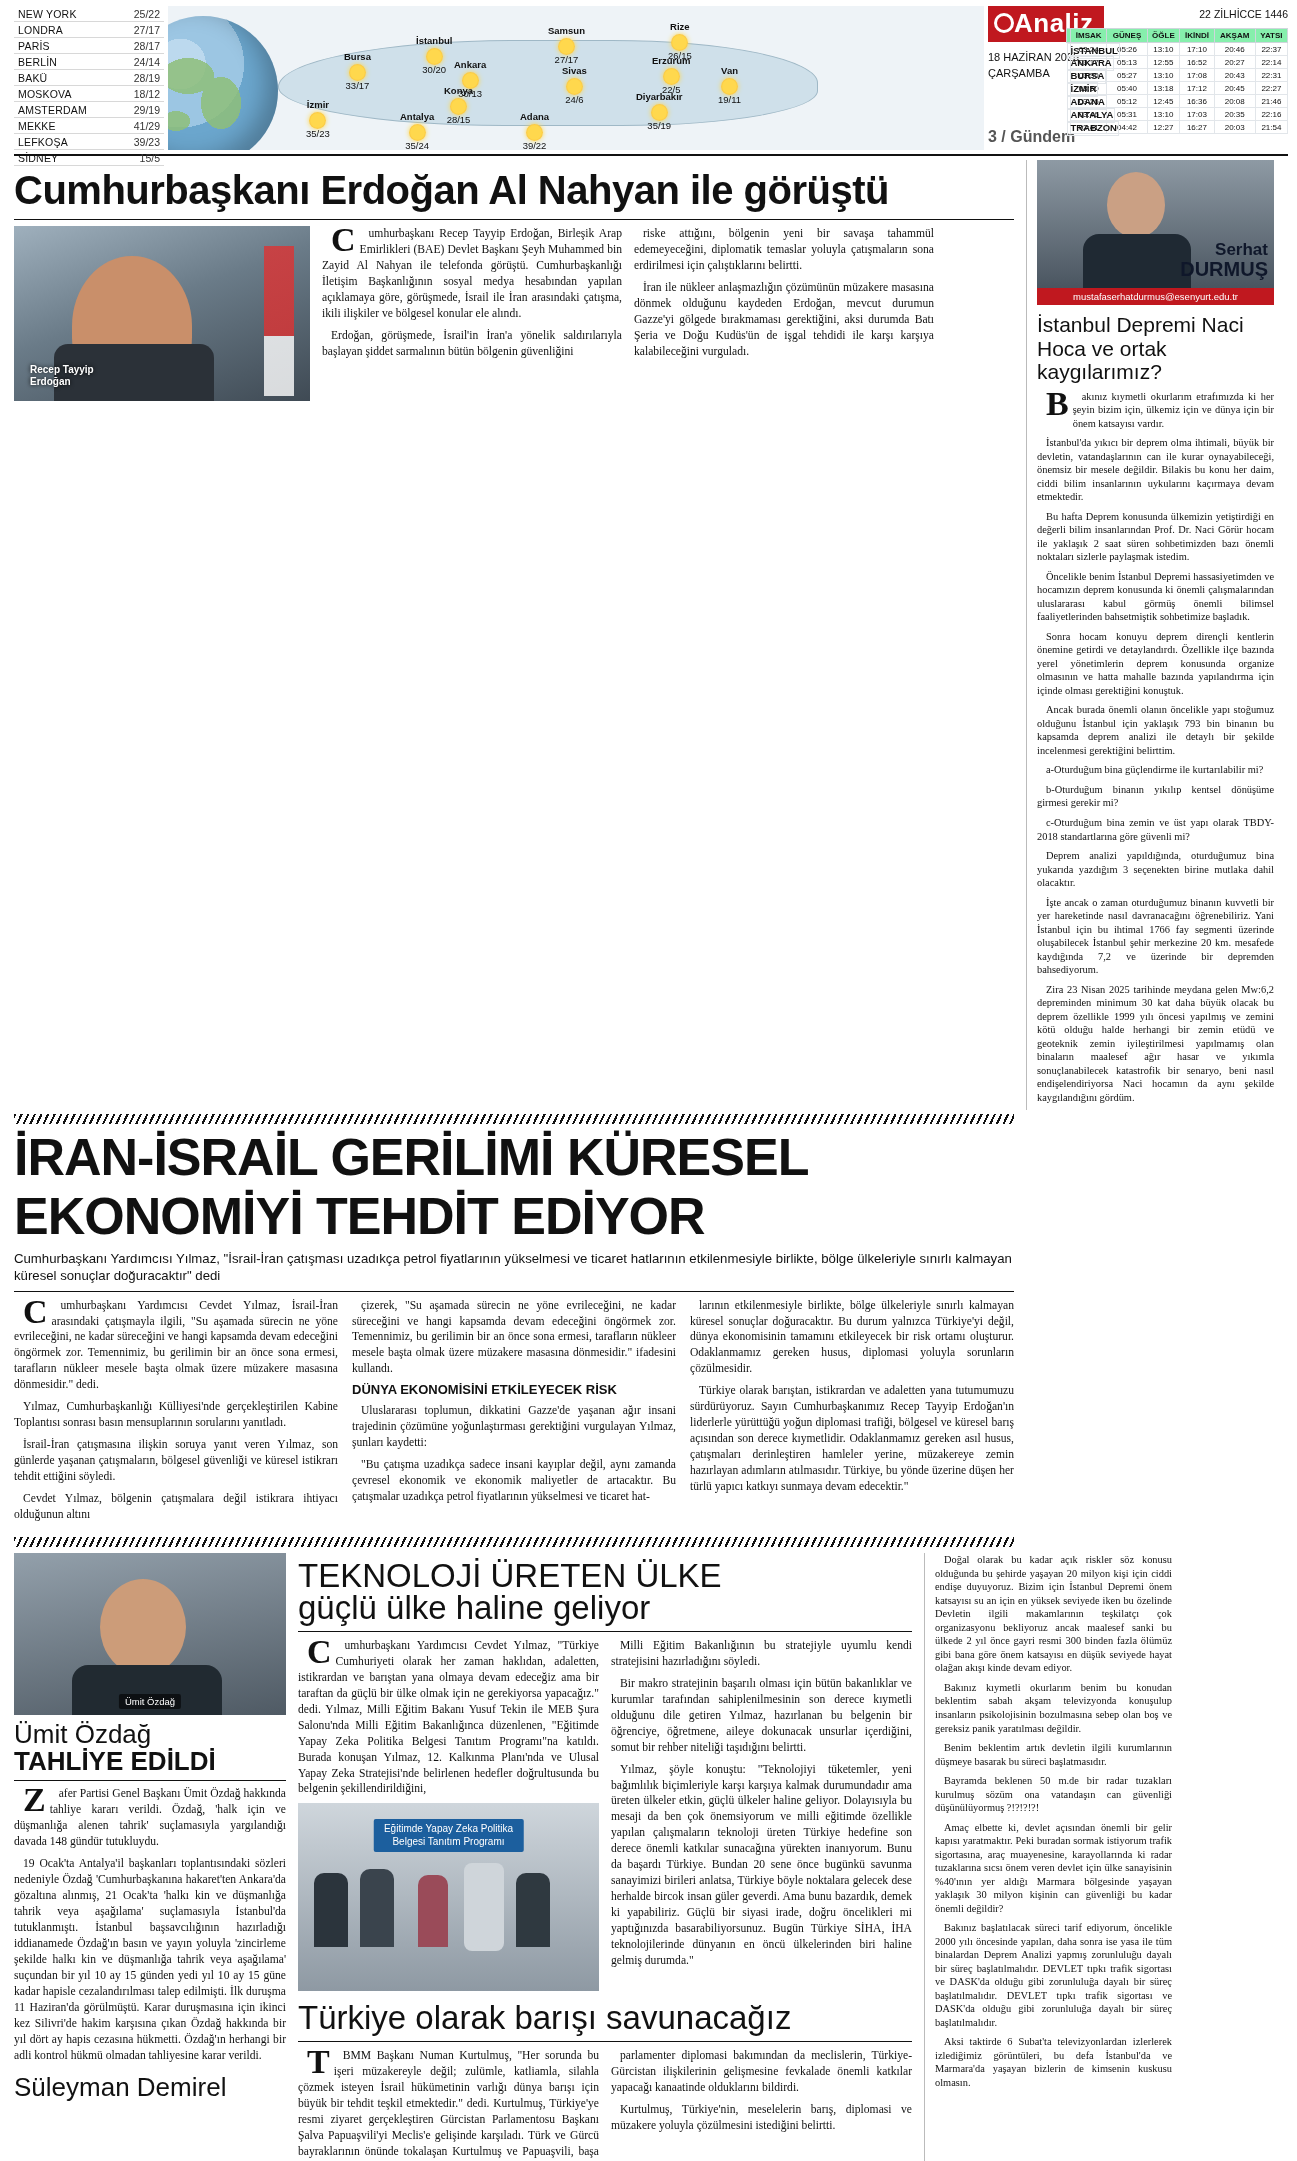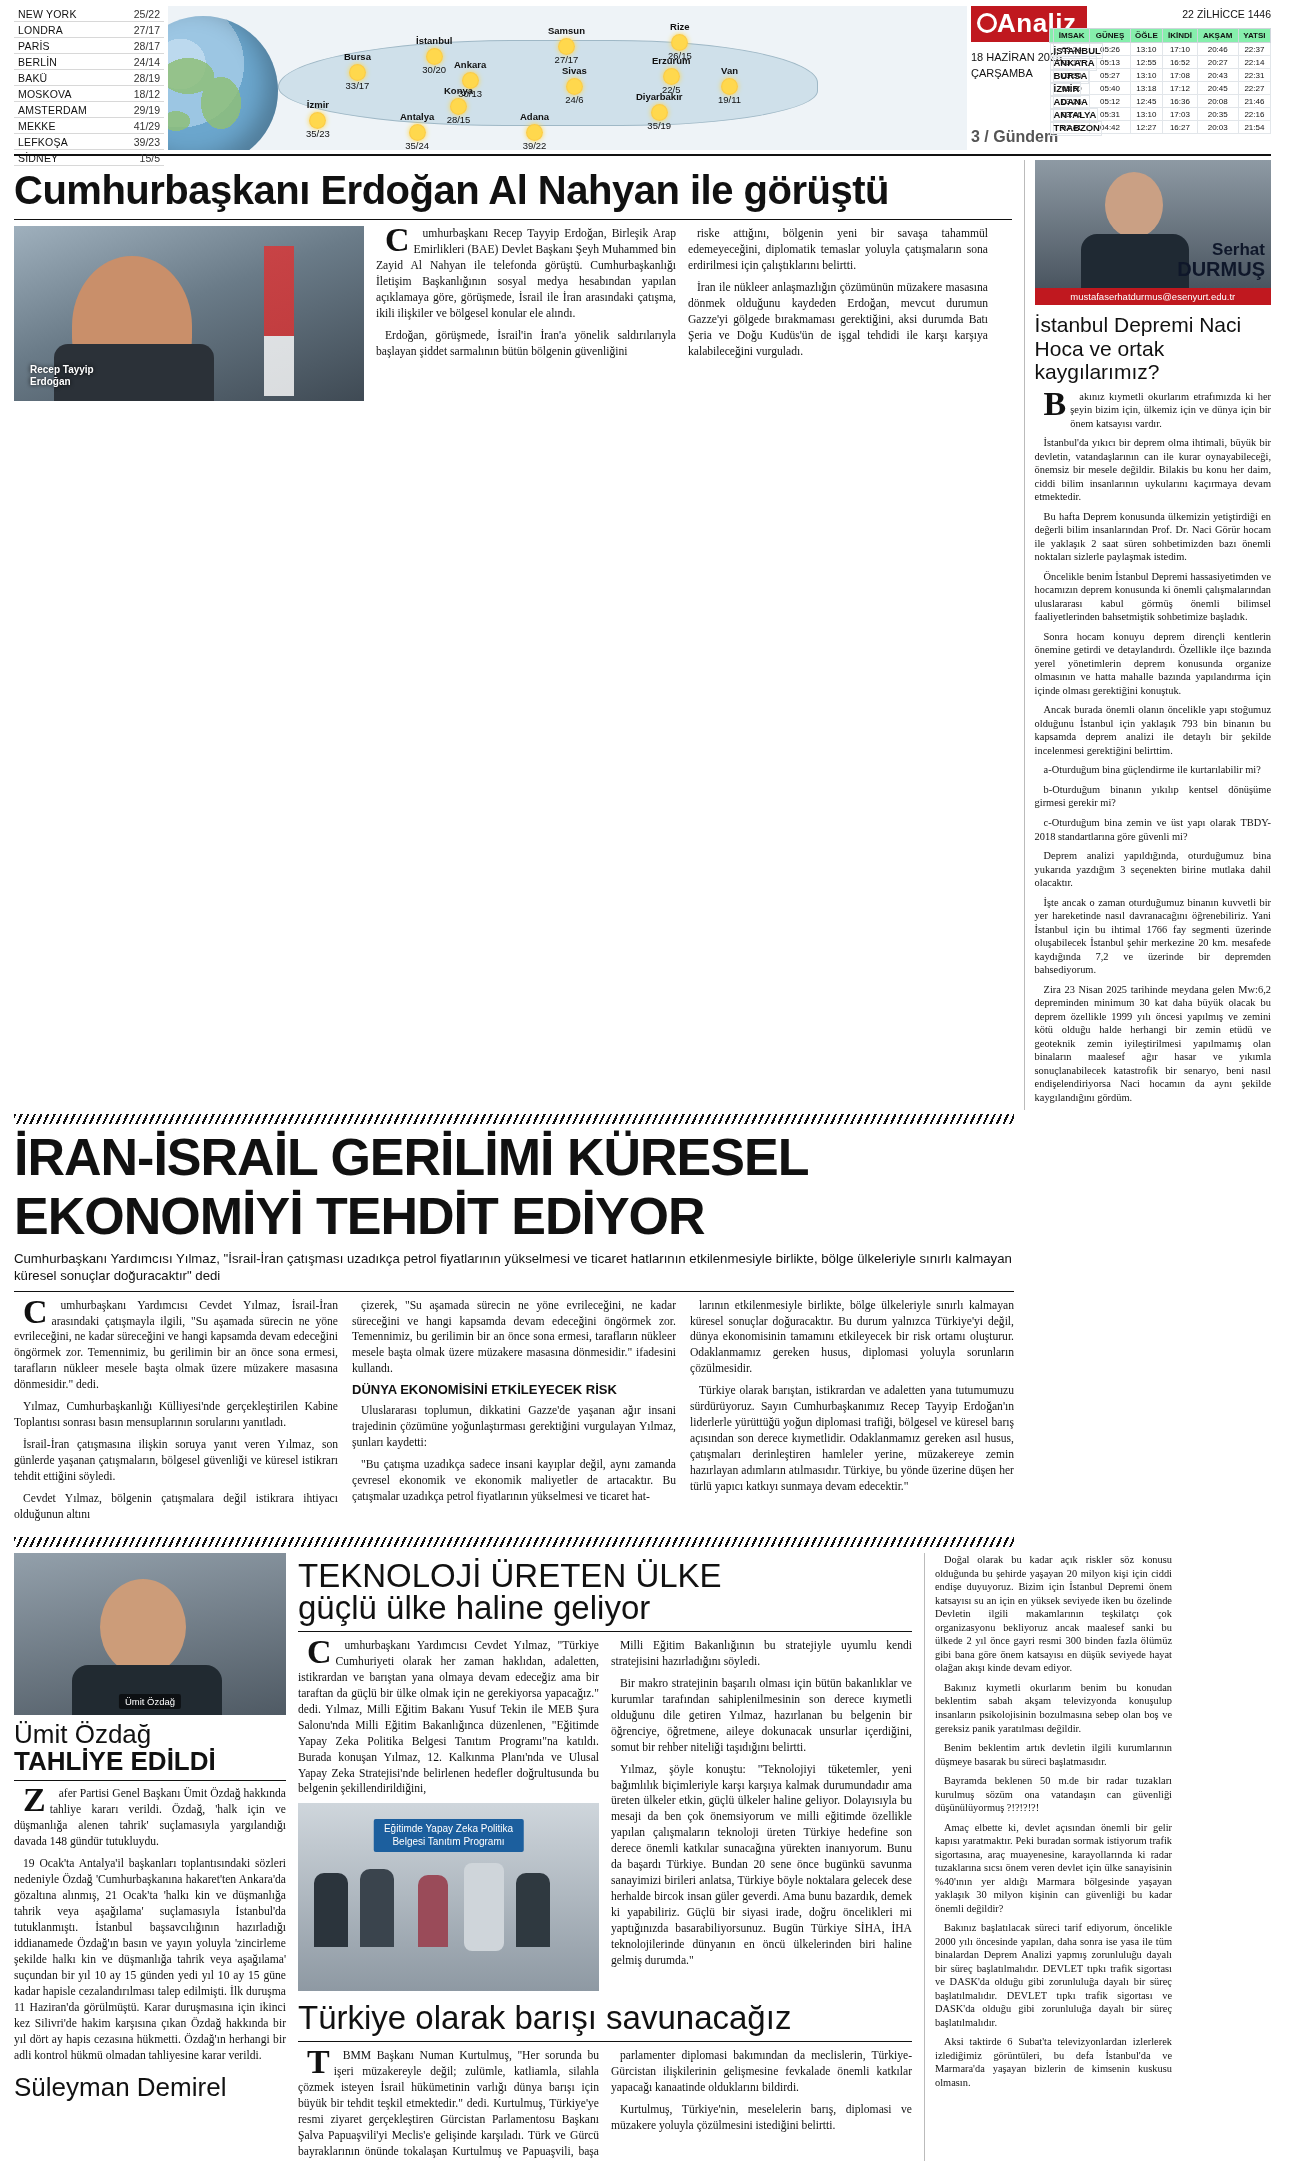--- a/index.html
+++ b/index.html
@@ -5,21 +5,21 @@
   * { box-sizing: border-box; }
   html, body { margin:0; padding:0; }
   body {
     width:1297px; height:2161px;
     background:#ffffff;
     font-family:"Liberation Serif", serif;
     color:#111;
     position:relative;
     overflow:hidden;
   }
-  .page { position:relative; width:1297px; height:2161px; padding:6px 26px 0 14px;border-radius:30px; }
+  .page { position:relative; width:1297px; height:2161px; padding:6px 9px 0 14px;border-radius:30px; }
 
   
   .topstrip { display:flex; height:150px; gap:4px; border-bottom:2px solid #111; padding-bottom:4px;}
   .cities { width:150px; font-family:"Liberation Sans", sans-serif; font-size:10.5px; }
   .cities table { width:100%; border-collapse:collapse; }
   .cities td { padding:1.5px 4px; border-bottom:1px solid #d8d8d8; }
   .cities td.c { text-align:left; letter-spacing:.2px;}
   .cities td.t { text-align:right; color:#333;}
   .mapwrap { flex:1; position:relative; background:#eef3f7; overflow:hidden; }
   .mapwrap .globe {
@@ -368,21 +368,21 @@
         </table>
       </div>
     </div>
   </div>
 
   <div style="display:flex; gap:12px; margin-top:4px;">
     <div style="width:1000px;">
       <div class="h1-main">Cumhurbaşkanı Erdoğan Al Nahyan ile görüştü</div>
       <hr class="rule">
       <div class="sec1">
-        <div class="photo" style="width:350px;height:175px;">
+        <div class="photo" style="width:296px;height:175px;">
           <div style="position:absolute;inset:0;background:linear-gradient(160deg,#9fb0bd 0%,#6a7b88 45%,#3f4a54 100%);"></div>
           <div style="position:absolute;left:58px;top:30px;width:120px;height:140px;border-radius:50% 50% 42% 42%;background:#c98f6a;"></div>
           <div style="position:absolute;left:40px;top:118px;width:160px;height:60px;background:#2b3138;border-radius:14px 14px 0 0;"></div>
           <div style="position:absolute;left:250px;top:20px;width:30px;height:150px;background:linear-gradient(180deg,#d33 0 60%,#fff 60% 100%);opacity:.8;"></div>
           <div class="cap-strip" style="white-space:pre-line;width:auto;left:10px;bottom:10px;background:transparent;text-shadow:0 0 4px #000;font-weight:bold;">Recep Tayyip
 Erdoğan</div>
         </div>
         <div class="col" style="width:300px;">
           <p class="dropcap">Cumhurbaşkanı Recep Tayyip Erdoğan, Birleşik Arap Emirlikleri (BAE) Devlet Başkanı Şeyh Muhammed bin Zayid Al Nahyan ile telefonda görüştü. Cumhurbaşkanlığı İletişim Başkanlığının sosyal medya hesabından yapılan açıklamaya göre, görüşmede, İsrail ile İran arasındaki çatışma, ikili ilişkiler ve bölgesel konular ele alındı.</p>
           <p>Erdoğan, görüşmede, İsrail'in İran'a yönelik saldırılarıyla başlayan şiddet sarmalının bütün bölgenin güvenliğini</p>

